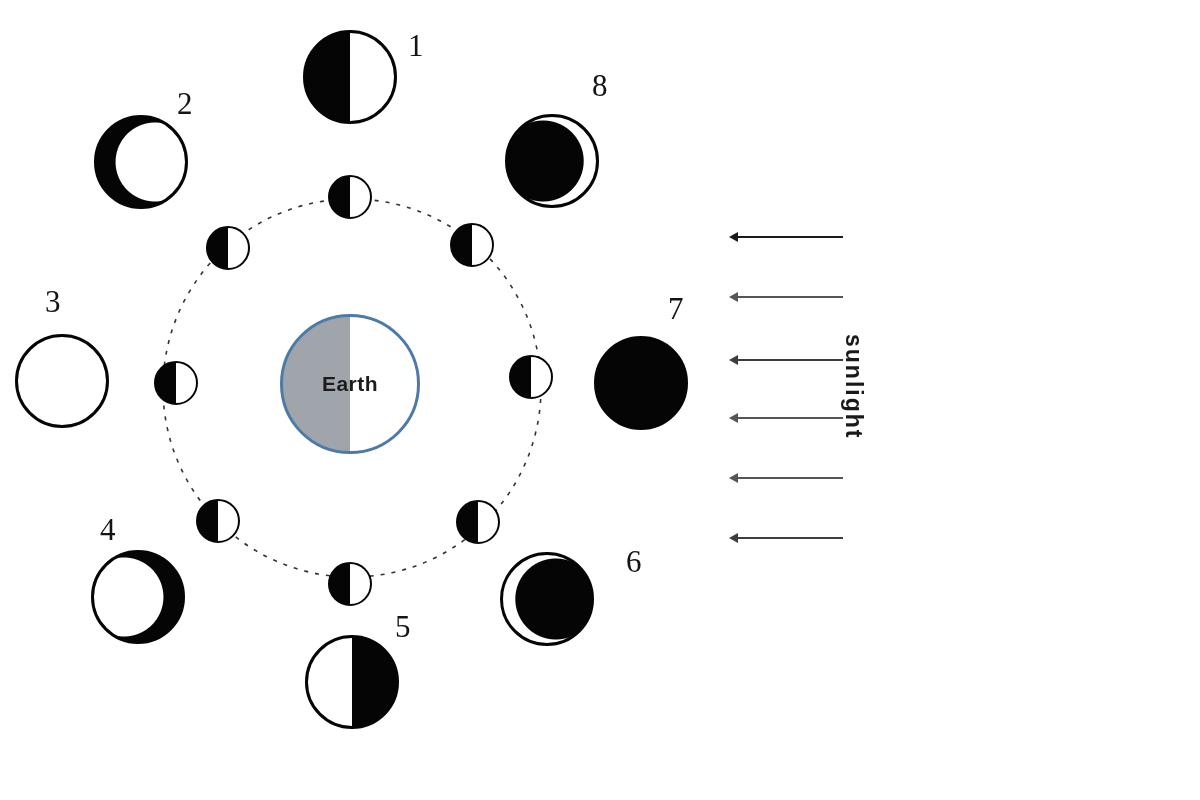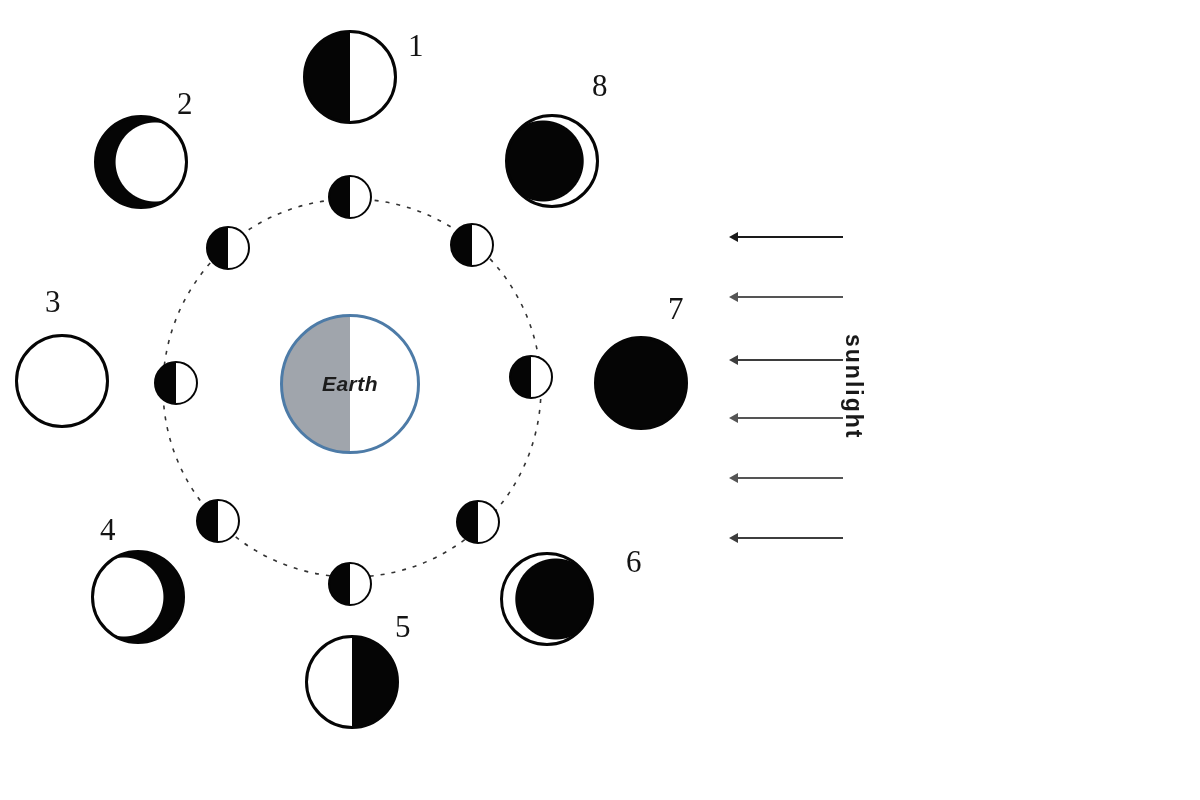--- a/index.html
+++ b/index.html
@@ -19,21 +19,20 @@
   }
   .earth {
     position: absolute;
     box-sizing: border-box;
     border: 3px solid #4d7ba7;
     border-radius: 50%;
     background: linear-gradient(90deg, #a0a5ac 50%, #ffffff 50%);
     display: flex;
     align-items: center;
     justify-content: center;
-    font-style: italic;
   }
   .earth-label {
     font-weight: bold;
     font-size: 21px;
     color: #1c1c1c;
     letter-spacing: 0.5px;
   }
   .moon-inner {
     position: absolute;
     box-sizing: border-box;

